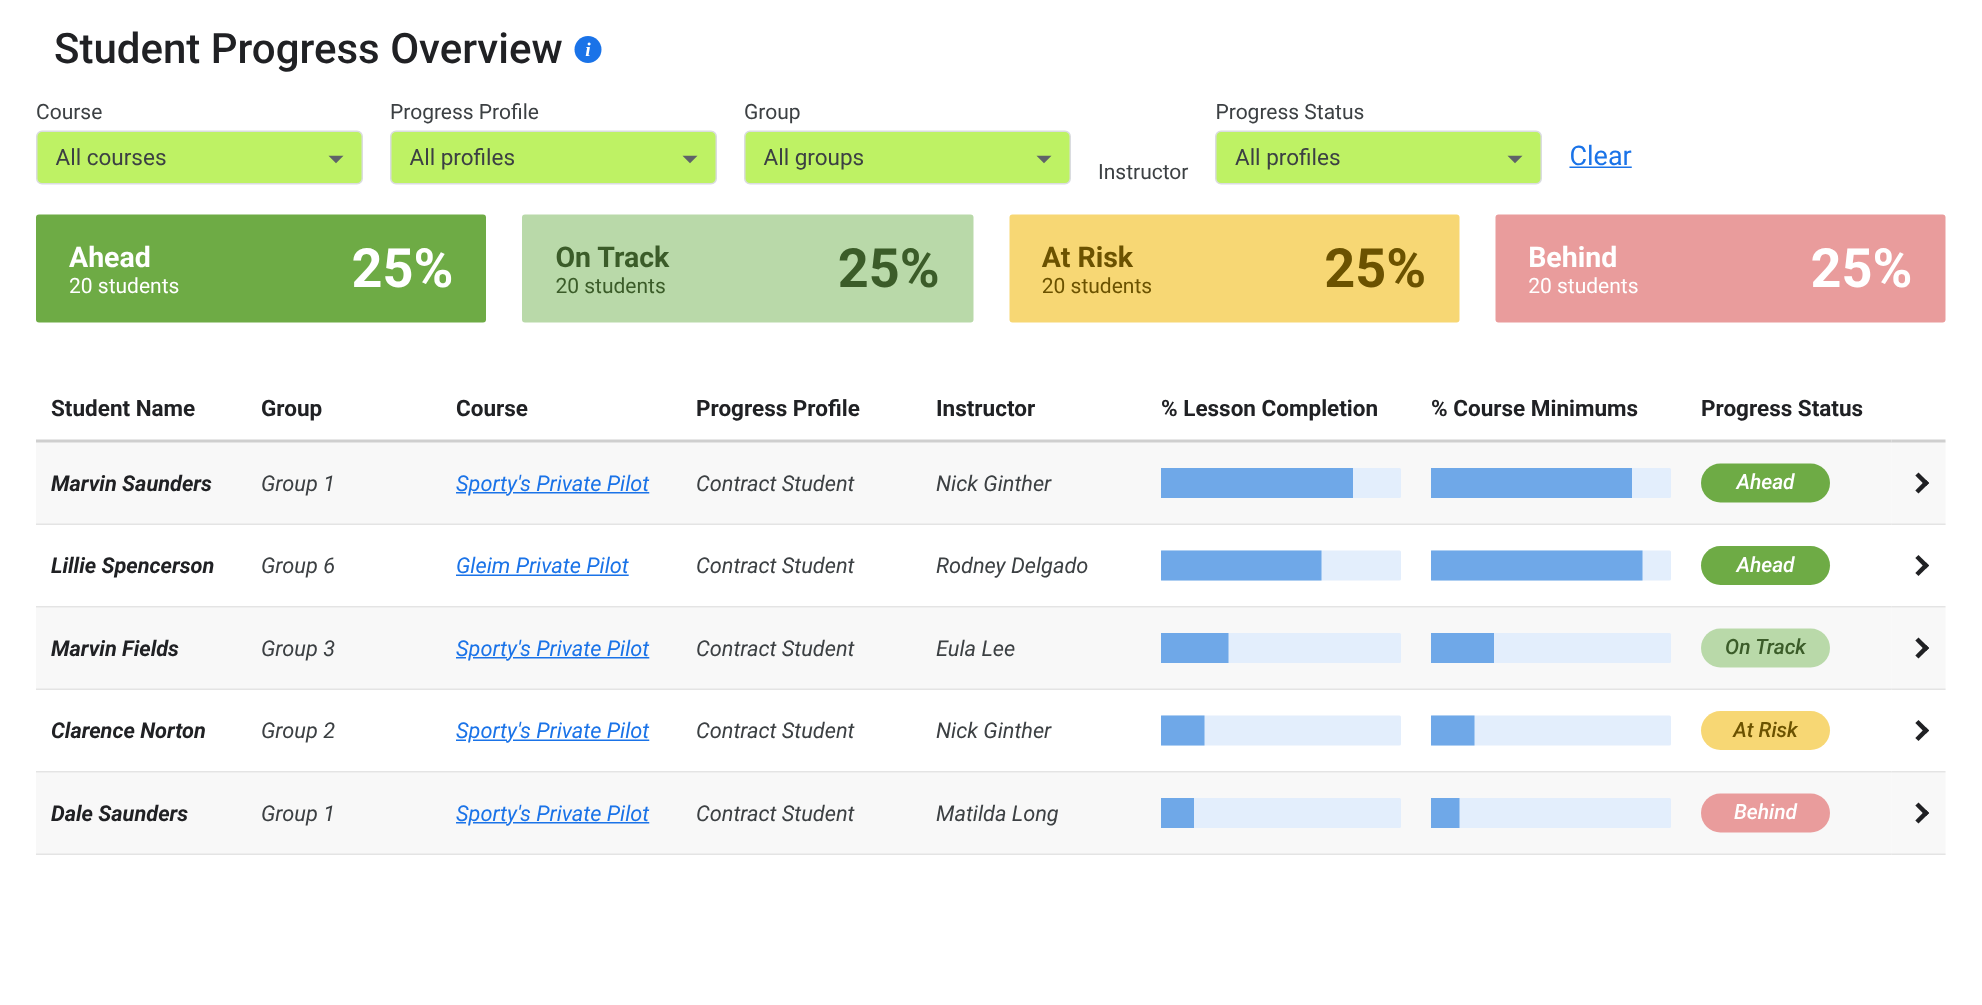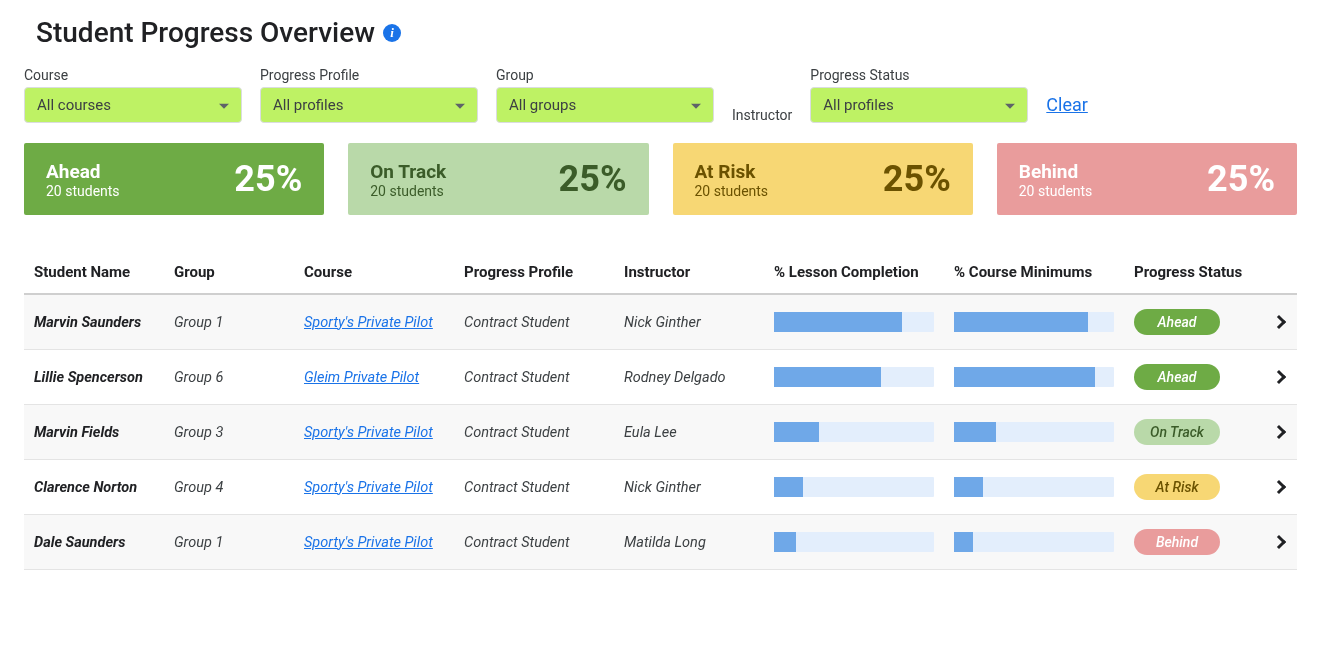--- a/index.html
+++ b/index.html
@@ -309,21 +309,21 @@
     </td>
     <td>
       <span class="badge badge-ontrack">On Track</span>
     </td>
     <td class="chevron-cell">
       <span class="chevron"></span>
     </td>
       </tr>
       <tr>
     <td class="student-name">Clarence Norton</td>
-    <td>Group 4</td>
+    <td>Group 2</td>
     <td><span class="course-link">Sporty's Private Pilot</span></td>
     <td>Contract Student</td>
     <td>Nick Ginther</td>
     <td>
       <div class="bar-track">
         <div class="bar-fill" style="width:18%"></div>
       </div>
     </td>
     <td>
       <div class="bar-track">

